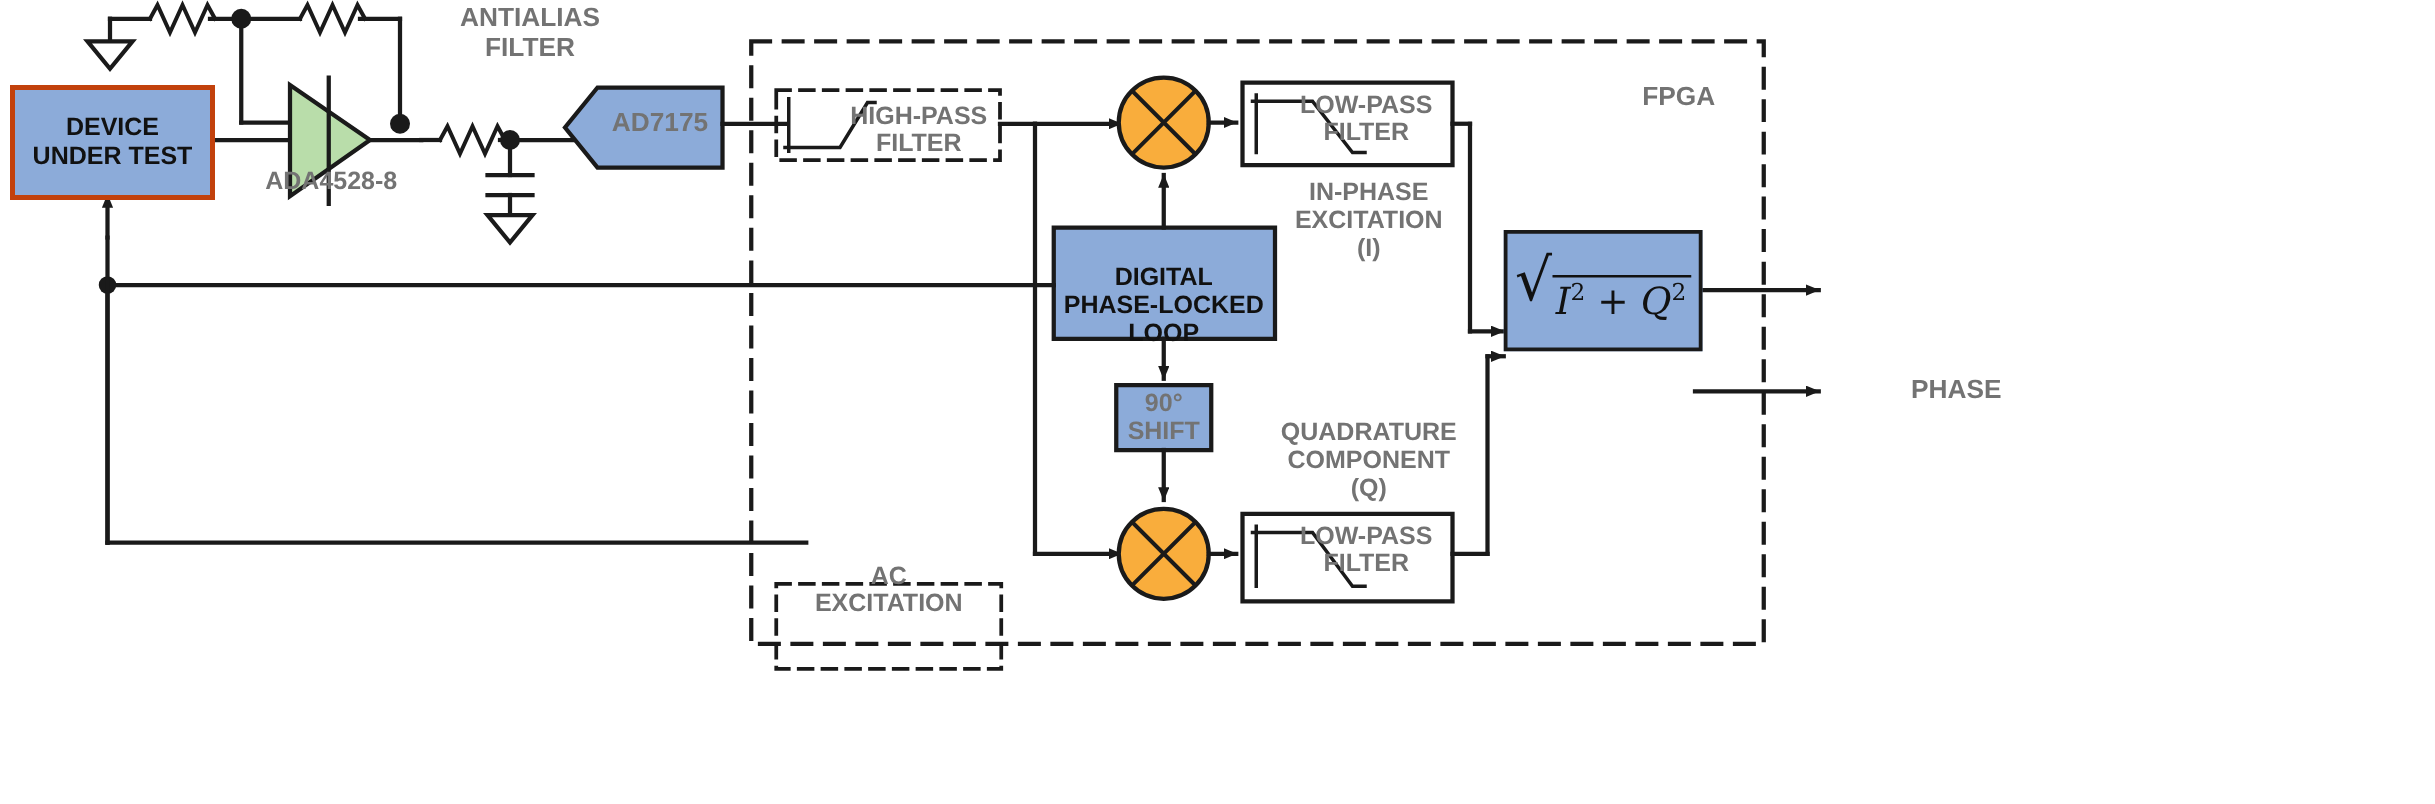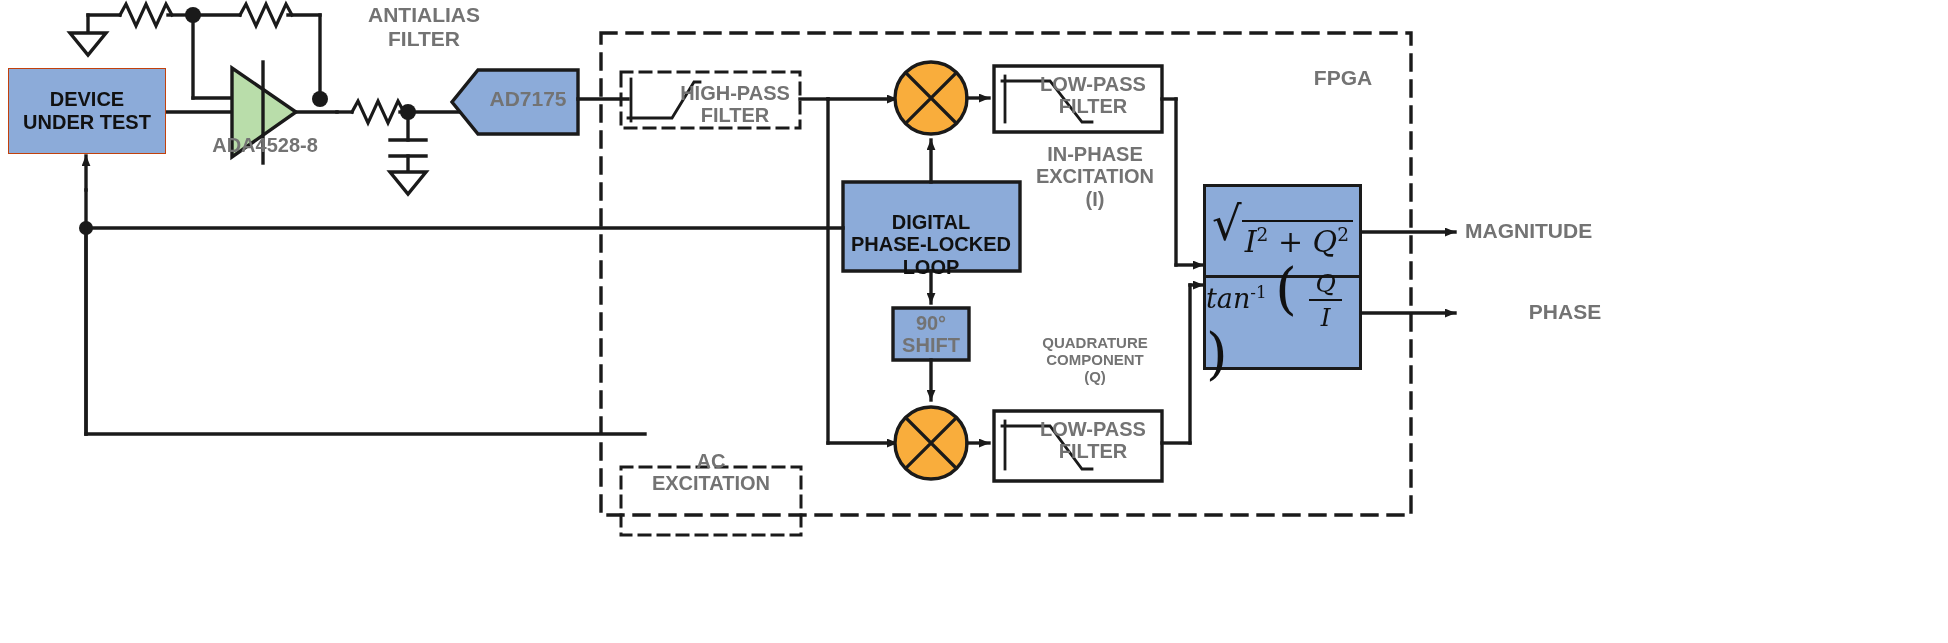--- a/index.html
+++ b/index.html
@@ -1,21 +1,21 @@
 <!DOCTYPE html>
 <html><head>
 <meta charset="utf-8">
 <style>
   html,body{margin:0;padding:0;background:#ffffff;}
   #stage{position:relative;width:1948px;height:643px;background:#fff;
          font-family:"Liberation Sans",sans-serif;overflow:hidden;}
   svg.layer{position:absolute;left:0;top:0;width:1948px;height:643px;}
   .lbl{position:absolute;font-family:"Liberation Sans",sans-serif;font-weight:bold;
        color:#737373;text-align:center;line-height:1.12;white-space:pre-line;}
-  .blkbox{position:absolute;background:#8cabd9;border:1px solid #c2410c;
+  .blkbox{position:absolute;background:#8cabd9;border:4px solid #c2410c;
           display:flex;align-items:center;justify-content:center;text-align:center;
           font-weight:bold;color:#111;line-height:1.15;white-space:pre-line;}
   .mathbox{position:absolute;background:#8cabd9;border:3px solid #1a1a1a;
            display:flex;align-items:center;justify-content:center;}
   .mth{font-family:"DejaVu Serif",serif;font-style:italic;color:#111;}
   .sup{font-size:0.62em;vertical-align:super;font-style:normal;}
   .sqrt-wrap{display:inline-flex;align-items:flex-start;}
   .radicand{border-top:2.5px solid #111;padding:2px 4px 0 3px;margin-top:14px;}
   .frac{display:inline-flex;flex-direction:column;align-items:center;
         vertical-align:middle;padding:0 4px;}
@@ -174,42 +174,30 @@
   <div class="lbl" style="left:1028px;top:73px;width:130px;font-size:20px;">LOW-PASS
 FILTER</div>
 
   <div class="lbl" style="left:1028px;top:418px;width:130px;font-size:20px;">LOW-PASS
 FILTER</div>
 
   <div class="lbl" style="left:1000px;top:143px;width:190px;font-size:20px;">IN-PHASE
 EXCITATION
 (I)</div>
 
-  <div class="lbl" style="left:985px;top:335px;width:220px;font-size:15px;">QUADRATURE
+  <div class="lbl" style="left:985px;top:335px;width:220px;font-size:20px;">QUADRATURE
 COMPONENT
 (Q)</div>
 
   <div class="mathbox" style="left:1203px;top:184px;width:153px;height:91px;">
     <span class="mth" style="font-size:30px;">
       <span class="sqrt-wrap">
         <span style="font-size:1.55em;line-height:0.8;font-style:normal;">√</span>
         <span class="radicand"><span>I</span><span class="sup">2</span> <span style="font-style:normal">+</span> <span>Q</span><span class="sup">2</span></span>
       </span>
     </span>
   </div>
 
-  <div class="mathbox" style="left:1203px;top:275px;width:153px;height:89px;">
-    <span class="mth" style="font-size:27px;">
-      <span>tan</span><span class="sup">-1</span>
-      <span class="paren">(</span>
-      <span class="frac" style="font-size:0.92em;">
-        <span class="num">Q</span>
-        <span class="den">I</span>
-      </span>
-      <span class="paren">)</span>
-    </span>
-  </div>
-
-  <div class="lbl" style="left:1465px;top:219px;width:230px;font-size:21px;text-align:left;">MAGNITUDE</div>
+
 
   <div class="lbl" style="left:1465px;top:300px;width:200px;font-size:21px;text-align:center;">PHASE</div>
 
 </div>
 
 </body></html>

